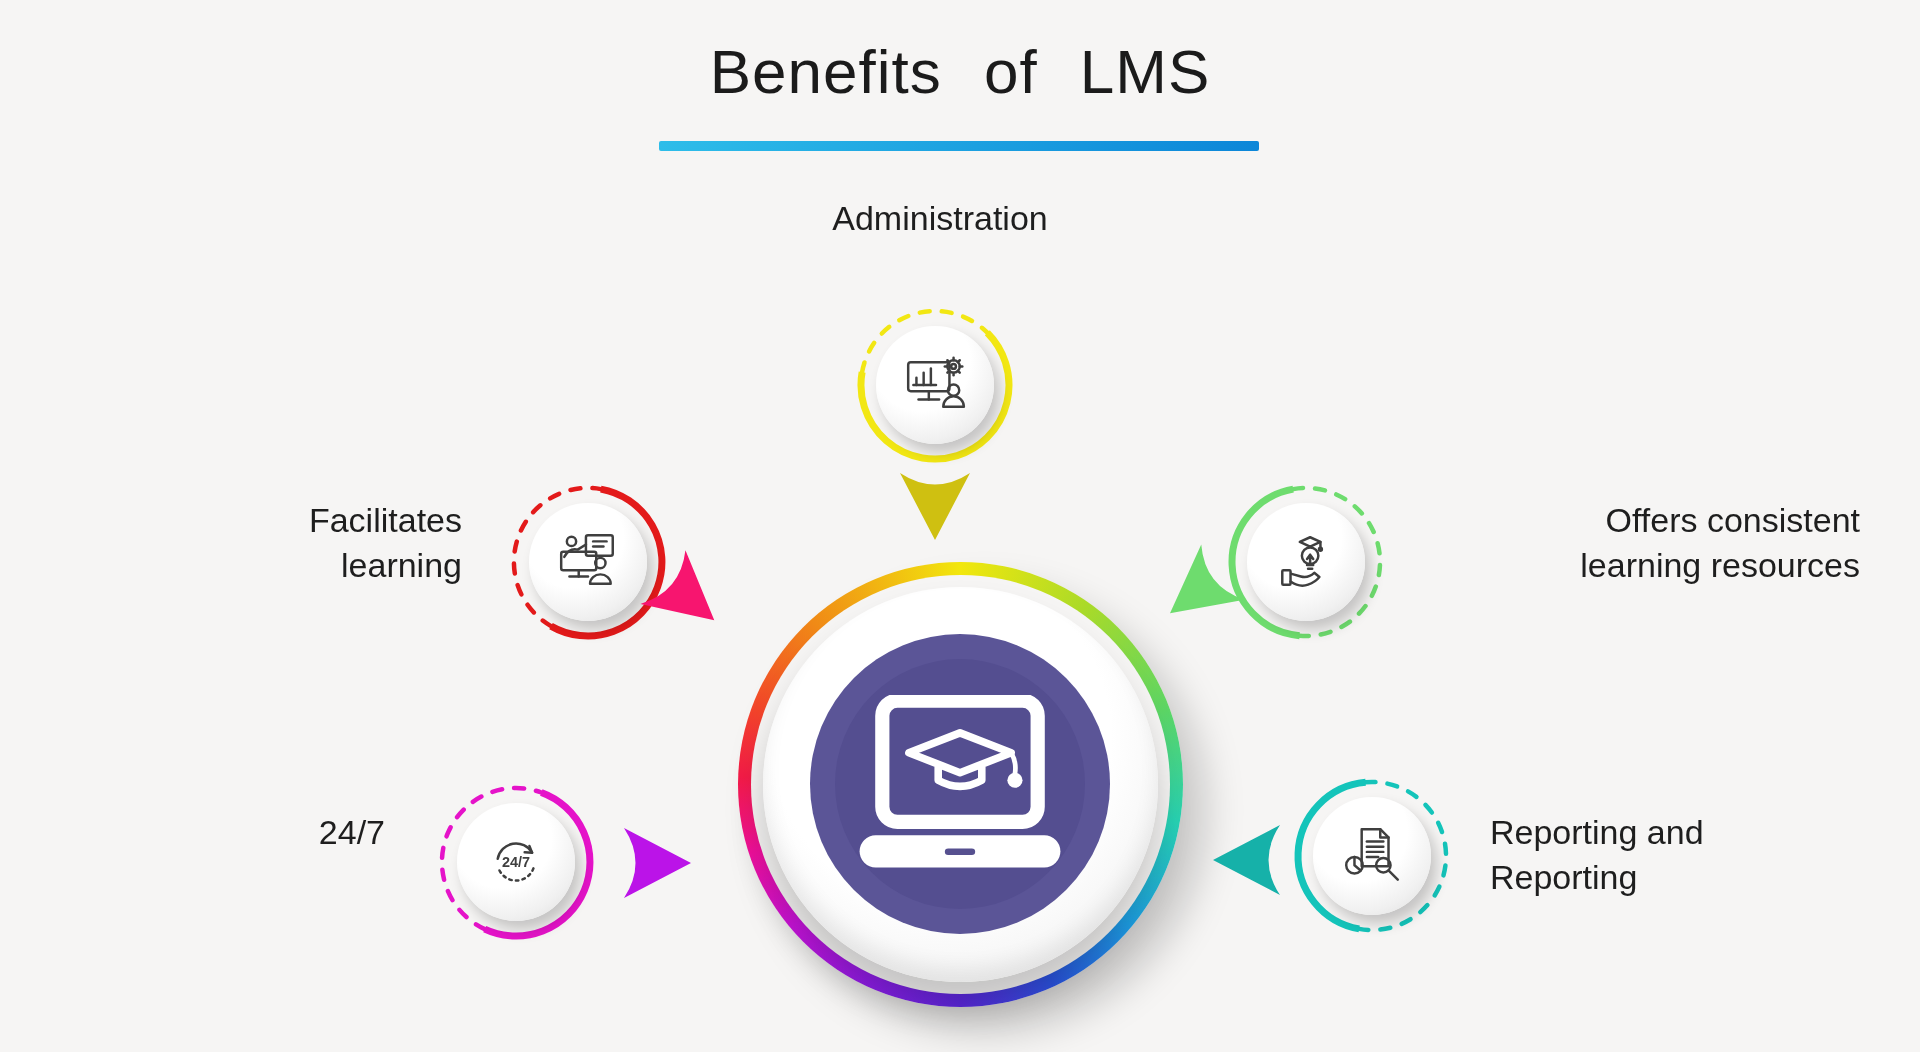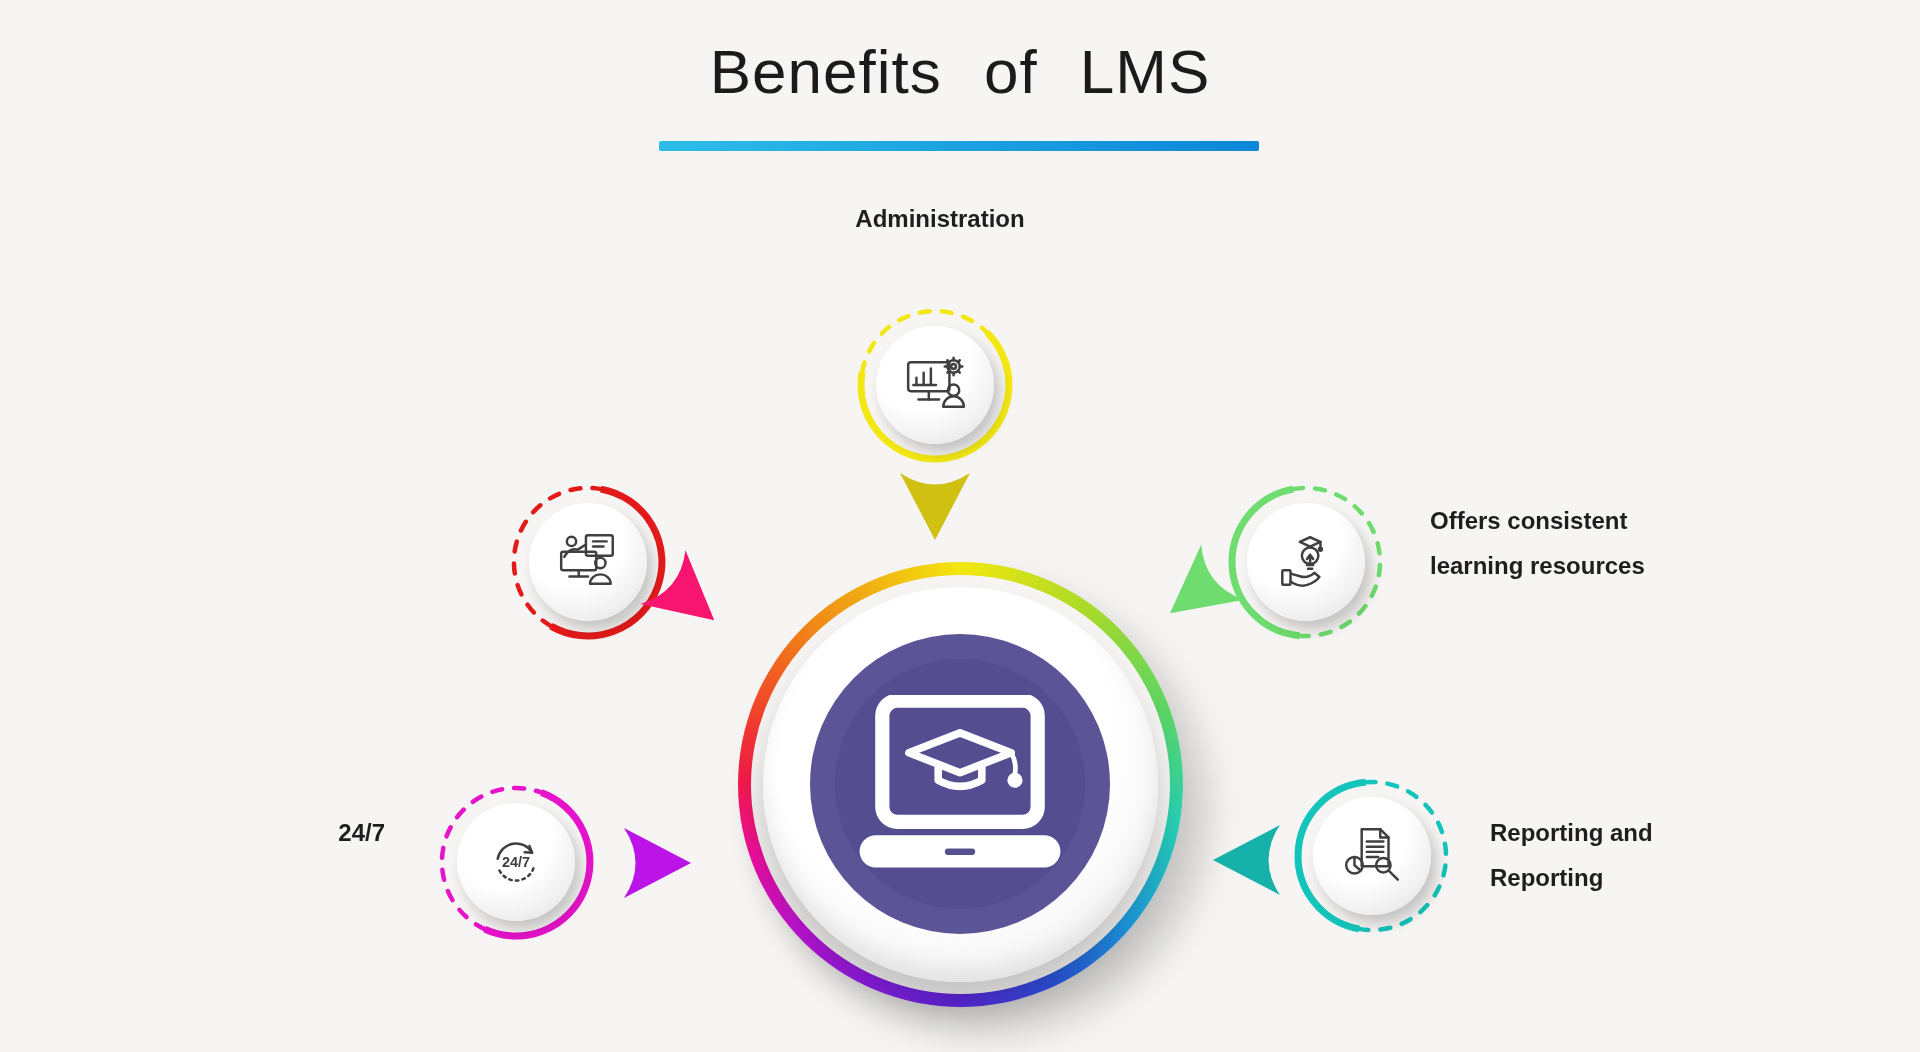--- a/index.html
+++ b/index.html
@@ -13,26 +13,26 @@
     position:absolute;left:460px;top:36px;width:1000px;
     text-align:center;font-size:62px;font-weight:400;color:#1b1b1b;
     letter-spacing:1px;word-spacing:24px;
   }
   .title-underline{
     position:absolute;left:659px;top:141px;width:600px;height:10px;
     background:linear-gradient(90deg,#2ebde9,#0c86d8);border-radius:2px;
   }
   
   .label{
-    position:absolute;font-size:24px;font-weight:700;color:#1e1e1e;line-height:45px;
+    position:absolute;font-size:34px;font-weight:400;color:#1e1e1e;line-height:45px;
   }
   .label span{display:block;}
   .label-admin{left:690px;top:196px;width:500px;text-align:center;}
   .label-facilitates{left:160px;top:498px;width:302px;text-align:right;}
-  .label-offers{left:1430px;top:498px;width:430px;text-align:left;}
+  .label-offers{left:1430px;top:498px;width:430px;text-align:right;}
   .label-remote{left:85px;top:810px;width:300px;text-align:right;}
   .label-tracking{left:1490px;top:810px;width:400px;text-align:left;}
   
   .sat{position:absolute;width:160px;height:160px;}
   .sat svg.ring{position:absolute;left:0;top:0;width:160px;height:160px;}
   .sat .inner-circle{
     position:absolute;left:21px;top:21px;width:118px;height:118px;border-radius:50%;
     background:radial-gradient(circle at 38% 30%, #ffffff 45%, #f0f0f0 72%, #d9d9d9 100%);
     box-shadow:6px 9px 14px rgba(0,0,0,0.20);
     display:flex;align-items:center;justify-content:center;
@@ -102,20 +102,24 @@
         <path d="M174,61 q6,10 4,22" fill="none" stroke="#ffffff" stroke-width="5"></path>
         <circle cx="178" cy="90" r="8" fill="#ffffff"></circle>
         <rect x="14" y="148" width="212" height="34" rx="17" fill="#ffffff"></rect>
         <rect x="104" y="162" width="32" height="7" rx="3.5" fill="#56508f"></rect>
       </svg>
     </span>
   </div>
 
   <div class="label label-admin">
     <span>Administration</span>
+  </div>
+  <div class="label label-facilitates">
+    <span>Facilitates</span>
+    <span>learning</span>
   </div>
   <div class="label label-offers">
     <span>Offers consistent</span>
     <span>learning resources</span>
   </div>
   <div class="label label-remote">
     <span>24/7</span>
   </div>
   <div class="label label-tracking">
     <span>Reporting and</span>

